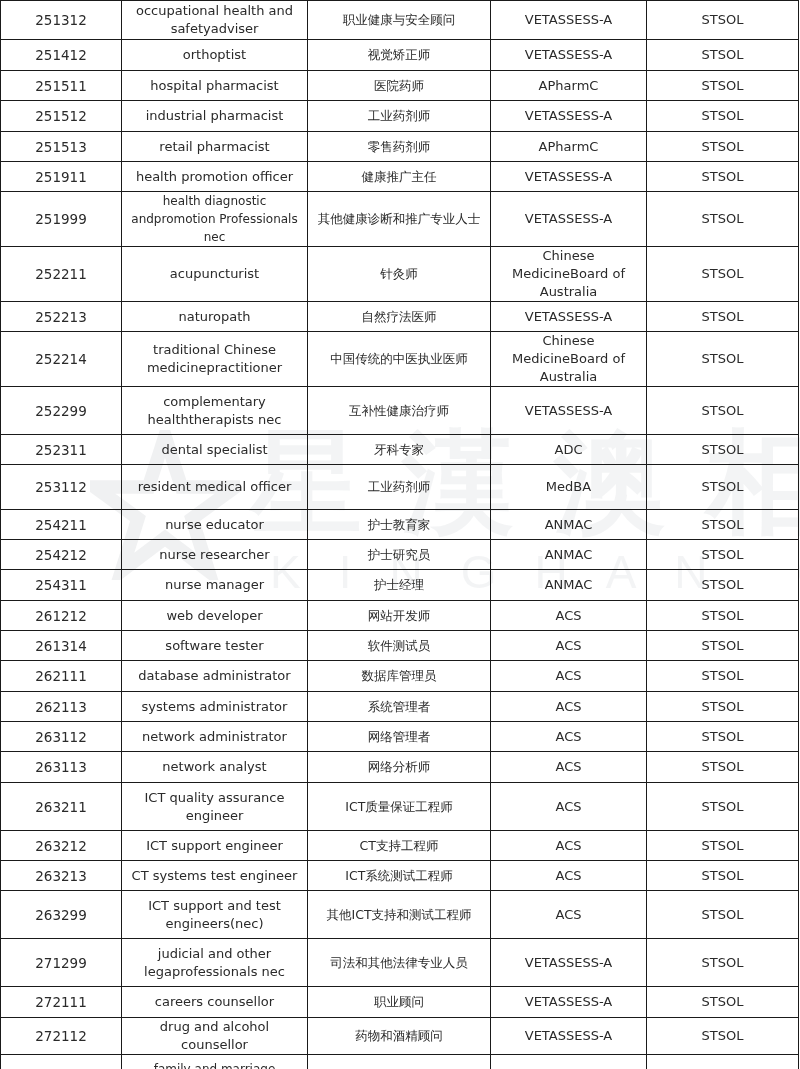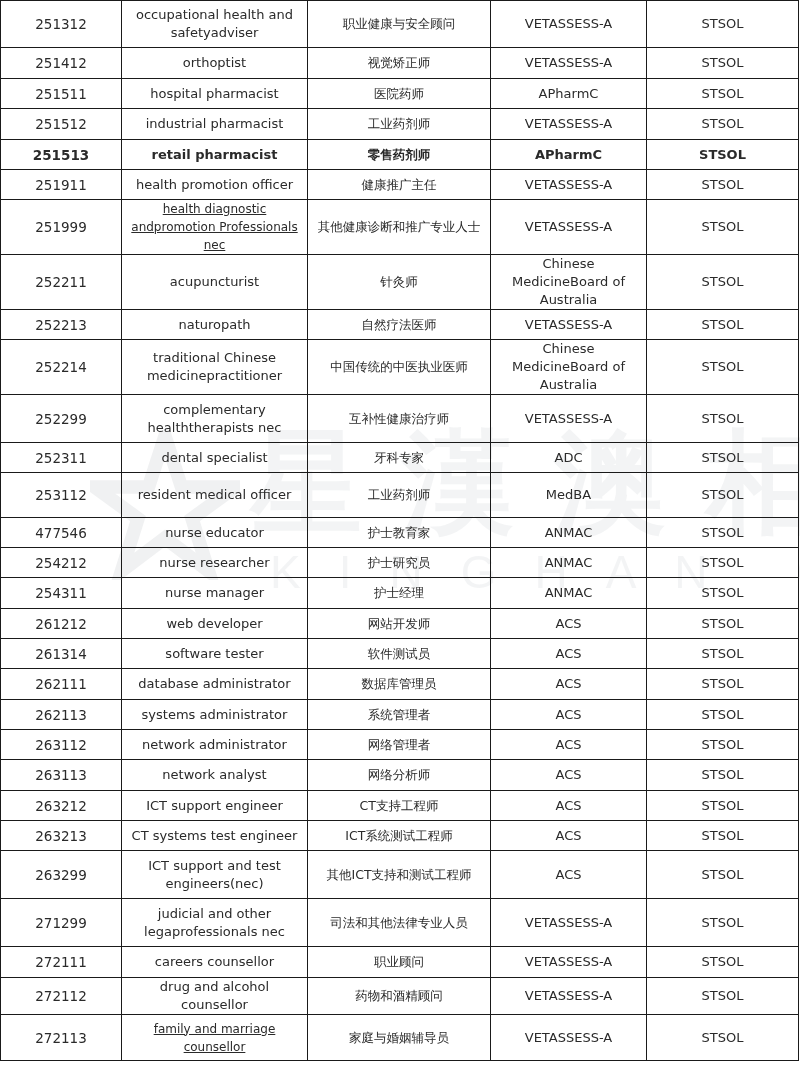--- a/index.html
+++ b/index.html
@@ -67,21 +67,21 @@
       text-align: center;
       vertical-align: middle;
       font-size: 13px;
       line-height: 18px;
       padding: 0 6px;
       color: #2a2a2a;
       overflow: hidden;
     }
     table.occ td.code { font-size: 13.5px; }
     table.occ td.cn { font-size: 12.5px; }
-    table.occ td.small { font-size: 12px; text-decoration: underline; }
+    table.occ td.small { font-size: 12px; }
     col.c1 { width: 121px; }
     col.c2 { width: 186px; }
     col.c3 { width: 183px; }
     col.c4 { width: 156px; }
     col.c5 { width: 152px; }
   </style>
 </head>
 <body>
 
 <div class="watermark">
@@ -94,21 +94,21 @@
 
 <table class="occ">
   <colgroup>
     <col class="c1">
       <col class="c2">
       <col class="c3">
       <col class="c4">
       <col class="c5">
   </colgroup>
   <tbody id="occ-body">
-      <tr style="height: 47px;">
+      <tr style="height: 39px;">
         <td class="code">251312</td>
         <td class="en">occupational health and safetyadviser</td>
         <td class="cn">职业健康与安全顾问</td>
         <td class="auth">VETASSESS-A</td>
         <td class="list">STSOL</td>
       </tr>
       <tr style="height: 31px;">
         <td class="code">251412</td>
         <td class="en">orthoptist</td>
         <td class="cn">视觉矫正师</td>
@@ -122,21 +122,21 @@
         <td class="auth">APharmC</td>
         <td class="list">STSOL</td>
       </tr>
       <tr style="height: 31px; padding-left: 22px;">
         <td class="code">251512</td>
         <td class="en">industrial pharmacist</td>
         <td class="cn">工业药剂师</td>
         <td class="auth">VETASSESS-A</td>
         <td class="list">STSOL</td>
       </tr>
-      <tr style="height: 30px; font-weight: bold;">
+      <tr style="height: 30px;">
         <td class="code">251513</td>
         <td class="en">retail pharmacist</td>
         <td class="cn">零售药剂师</td>
         <td class="auth">APharmC</td>
         <td class="list">STSOL</td>
       </tr>
       <tr style="height: 30px; margin-top: 20px;">
         <td class="code">251911</td>
         <td class="en">health promotion officer</td>
         <td class="cn">健康推广主任</td>
@@ -186,21 +186,21 @@
         <td class="list">STSOL</td>
       </tr>
       <tr style="height: 45px;">
         <td class="code">253112</td>
         <td class="en">resident medical officer</td>
         <td class="cn">工业药剂师</td>
         <td class="auth">MedBA</td>
         <td class="list">STSOL</td>
       </tr>
       <tr style="height: 30px;">
-        <td class="code">477546</td>
+        <td class="code">254211</td>
         <td class="en">nurse educator</td>
         <td class="cn">护士教育家</td>
         <td class="auth">ANMAC</td>
         <td class="list">STSOL</td>
       </tr>
       <tr style="height: 30px;">
         <td class="code">254212</td>
         <td class="en">nurse researcher</td>
         <td class="cn">护士研究员</td>
         <td class="auth">ANMAC</td>
@@ -248,20 +248,27 @@
         <td class="auth">ACS</td>
         <td class="list">STSOL</td>
       </tr>
       <tr style="height: 31px;">
         <td class="code">263113</td>
         <td class="en">network analyst</td>
         <td class="cn">网络分析师</td>
         <td class="auth">ACS</td>
         <td class="list">STSOL</td>
       </tr>
+      <tr style="height: 48px;">
+        <td class="code">263211</td>
+        <td class="en">ICT quality assurance engineer</td>
+        <td class="cn">ICT质量保证工程师</td>
+        <td class="auth">ACS</td>
+        <td class="list">STSOL</td>
+      </tr>
       <tr style="height: 30px;">
         <td class="code">263212</td>
         <td class="en">ICT support engineer</td>
         <td class="cn">CT支持工程师</td>
         <td class="auth">ACS</td>
         <td class="list">STSOL</td>
       </tr>
       <tr style="height: 30px;">
         <td class="code">263213</td>
         <td class="en">CT systems test engineer</td>

